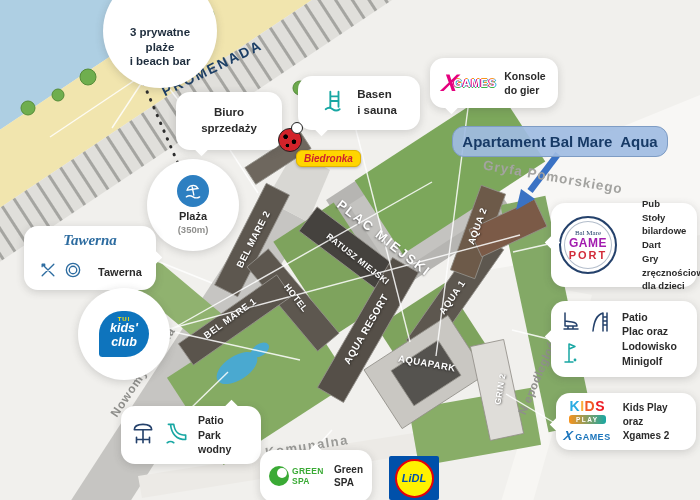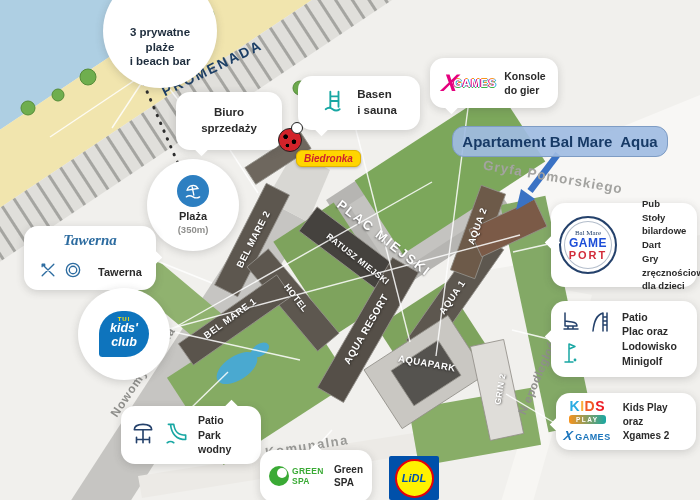--- a/index.html
+++ b/index.html
@@ -42,21 +42,21 @@
        font-style:italic;font-weight:bold;font-size:10px;padding:2px 7px;margin-top:3px;
        box-shadow:0 1px 3px rgba(0,0,0,.25);}
   .beach-badge{width:32px;height:32px;border-radius:50%;background:#2d7fc1;display:flex;
        align-items:center;justify-content:center;}
   .taw-logo{font-family:"Liberation Serif",serif;font-style:italic;font-weight:bold;
        font-size:15px;color:#2d6ca0;}
   .gp-logo{width:54px;height:54px;border-radius:50%;border:2px solid #24416b;flex-shrink:0;
        box-shadow:inset 0 0 0 3px #fff,inset 0 0 0 4px rgba(36,65,107,.35);
        display:flex;flex-direction:column;align-items:center;justify-content:center;}
   .gp-script{font-family:"Liberation Serif",serif;font-size:7px;color:#24416b;}
-  .gp-game{font-weight:900;font-size:12px;color:#1d4ed8;letter-spacing:.5px;line-height:1;}
+  .gp-game{font-weight:900;font-size:12px;color:#a21caf;letter-spacing:.5px;line-height:1;}
   .gp-port{font-weight:900;font-size:11px;color:#d22c3a;letter-spacing:2px;line-height:1.15;}
   .kc-bubble{background:#0e74bd;border-radius:26px 26px 26px 4px;padding:5px 11px 8px;
        color:#fff;text-align:center;}
   .kc-tui{font-weight:900;font-size:6px;color:#ffe600;letter-spacing:1px;}
   .kc-line{font-style:italic;font-weight:900;font-size:12.5px;line-height:1.05;}
   .kp-row{font-weight:900;font-size:14px;line-height:1;letter-spacing:.5px;}
   .kp0{color:#29abe2}.kp1{color:#fbb03b}.kp2{color:#f15a24}.kp3{color:#ed1c24}
   .kp-play{background:linear-gradient(90deg,#f7931e,#18a7a3);color:#fff;font-weight:900;
        font-size:6.5px;padding:1px 7px;border-radius:3px;letter-spacing:1.5px;}
   .kp-x{color:#1b75bc;font-style:italic;font-weight:900;font-size:13px;display:inline-block;transform:skew(-8deg);}

